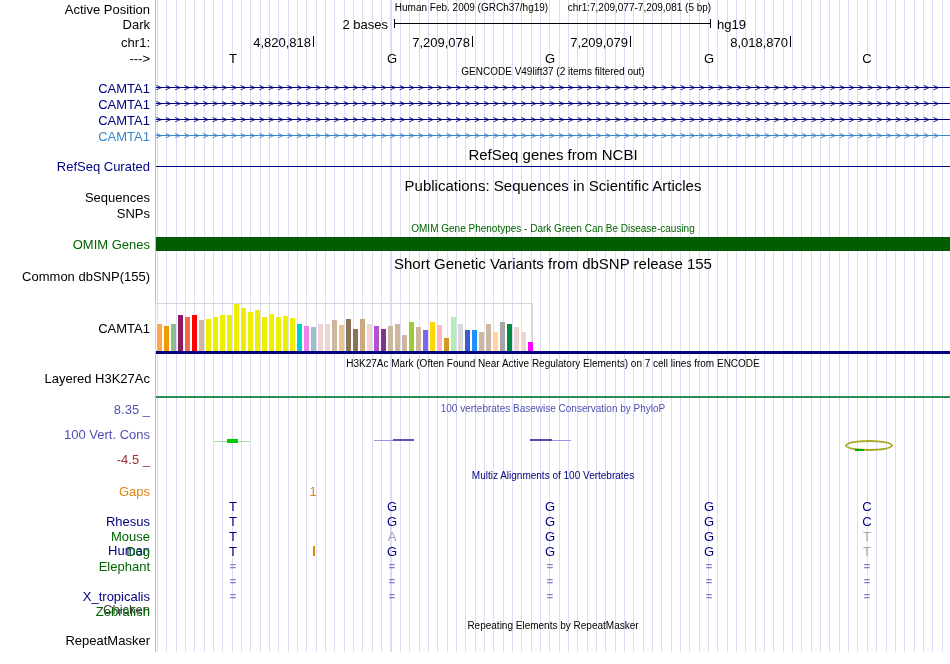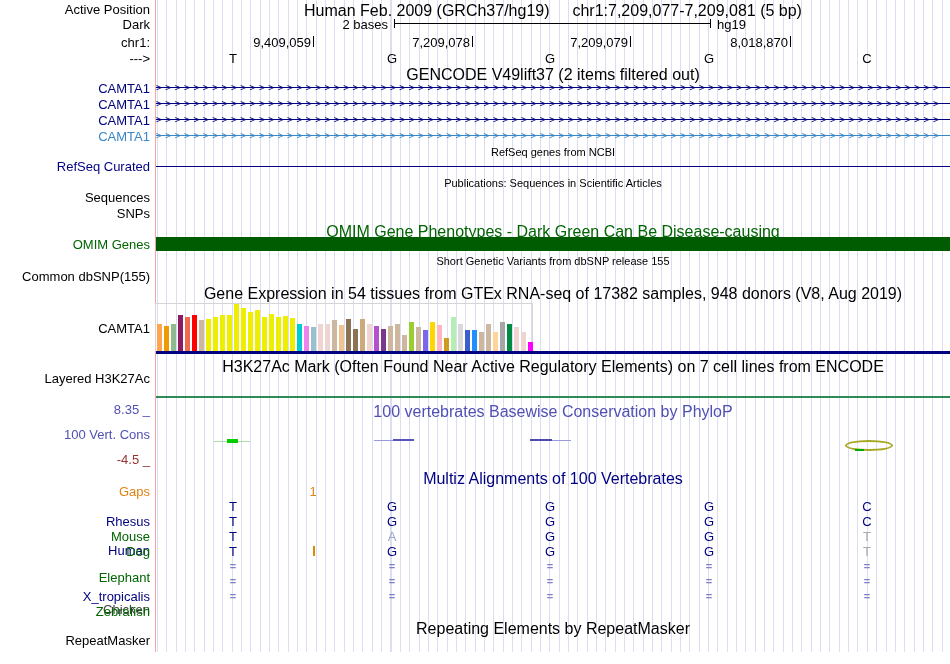--- a/index.html
+++ b/index.html
@@ -2,22 +2,22 @@
 <html><head>
 <meta charset="utf-8">
 <style>
   html,body{margin:0;padding:0;background:#fff;}
   .page{position:relative;width:950px;height:664px;background:#fff;
         font-family:"Liberation Sans",sans-serif;overflow:hidden;}
   .grid{position:absolute;left:157px;top:0;width:793px;height:652px;
         background:repeating-linear-gradient(to right,#DCDCF2 0,#DCDCF2 1px,transparent 1px,transparent 9.34px);}
   .pinkline{position:absolute;left:155px;top:0;width:1px;height:652px;background:#F9A2A2;}
   .llabel{position:absolute;right:800px;white-space:nowrap;font-size:13px;color:#000;text-align:right;}
-  .ctitle{position:absolute;left:156px;width:794px;text-align:center;font-size:16px;color:#000;white-space:nowrap;}
-  .small{font-size:11px;}
+  .ctitle{position:absolute;left:156px;width:794px;text-align:center;font-size:10px;color:#000;white-space:nowrap;}
+  .small{font-size:15px;}
   .navy{color:#000080;}
   .green{color:#006400;}
   .consblue{color:#5050B4;}
   .consred{color:#993333;}
   .abs{position:absolute;}
   .tick{position:absolute;width:1px;background:#000;}
   .rlabel{position:absolute;white-space:nowrap;font-size:13px;color:#000;}
   .scaleline{position:absolute;height:1px;background:#000;}
   .baseletter{position:absolute;width:24px;text-align:center;font-size:13px;color:#000;}
   .generow-line{position:absolute;height:1px;}
@@ -48,21 +48,21 @@
 
   <div class="llabel" style="top:17px">Dark</div>
   <div class="rlabel" style="top:17px;right:562px">2 bases</div>
   <div class="scaleline" style="left:394px;top:23px;width:317px"></div>
   <div class="tick" style="left:394px;top:19px;height:9px"></div>
   <div class="tick" style="left:710px;top:19px;height:9px"></div>
   <div class="rlabel" style="top:17px;left:717px">hg19</div>
 
   <div class="llabel" style="top:35px">chr1:</div>
   <div id="ruler">
-      <div class="rlabel" style="top: 35px; right: 639px;">9,409,059</div>
+      <div class="rlabel" style="top: 35px; right: 639px;">4,820,818</div>
       <div class="tick" style="left: 313px; top: 36px; height: 11px;"></div>
       <div class="rlabel" style="top: 35px; right: 480px;">7,209,078</div>
       <div class="tick" style="left: 472px; top: 36px; height: 11px;"></div>
       <div class="rlabel" style="top: 35px; right: 322px;">7,209,079</div>
       <div class="tick" style="left: 630px; top: 36px; height: 11px;"></div>
       <div class="rlabel" style="top: 35px; right: 162px;">8,018,870</div>
       <div class="tick" style="left: 790px; top: 36px; height: 11px;"></div>
     </div>
 
   <div class="llabel" style="top:51px">---&gt;</div>
@@ -98,21 +98,20 @@
   <div class="llabel" style="top:190px">Sequences</div>
   <div class="llabel" style="top:206px">SNPs</div>
 
   <div class="ctitle green" style="top:223px">OMIM Gene Phenotypes - Dark Green Can Be Disease-causing</div>
   <div class="llabel green" style="top:237px">OMIM Genes</div>
   <div class="hline" id="omim-bar" style="top: 237px; height: 14px; background: rgb(0, 92, 0);"></div>
 
   <div class="ctitle small" style="top:255px">Short Genetic Variants from dbSNP release 155</div>
   <div class="llabel" style="top:269px">Common dbSNP(155)</div>
 
-  <div class="ctitle" style="top:285px">Gene Expression in 54 tissues from GTEx RNA-seq of 17382 samples, 948 donors (V8, Aug 2019)</div>
   <div class="llabel" style="top:321px">CAMTA1</div>
   <div class="gtexbox" id="gtex-bars">
       <div class="gtexbar" style="height: 27px; background: rgb(255, 165, 79);"></div>
       <div class="gtexbar" style="height: 25px; background: rgb(238, 154, 0);"></div>
       <div class="gtexbar" style="height: 27px; background: rgb(143, 188, 143);"></div>
       <div class="gtexbar" style="height: 36px; background: rgb(139, 28, 98);"></div>
       <div class="gtexbar" style="height: 34px; background: rgb(238, 106, 80);"></div>
       <div class="gtexbar" style="height: 36px; background: rgb(255, 0, 0);"></div>
       <div class="gtexbar" style="height: 31px; background: rgb(205, 183, 158);"></div>
       <div class="gtexbar" style="height: 32px; background: rgb(238, 238, 0);"></div>
@@ -207,21 +206,21 @@
       <div class="mcell" style="left: 538px; top: 529px; color: rgb(0, 0, 128);">G</div>
       <div class="mcell" style="left: 697px; top: 529px; color: rgb(0, 0, 128);">G</div>
       <div class="mcell" style="left: 855px; top: 529px; color: rgb(169, 169, 169);">T</div>
       <div class="llabel" style="top: 544px; color: rgb(0, 100, 0);">Dog</div>
       <div class="mcell" style="left: 221px; top: 544px; color: rgb(0, 0, 128);">T</div>
       <div class="mcell" style="left: 380px; top: 544px; color: rgb(0, 0, 128);">G</div>
       <div class="mcell" style="left: 538px; top: 544px; color: rgb(0, 0, 128);">G</div>
       <div class="mcell" style="left: 697px; top: 544px; color: rgb(0, 0, 128);">G</div>
       <div class="mcell" style="left: 855px; top: 544px; color: rgb(169, 169, 169);">T</div>
       <div class="abs" style="left: 313px; top: 546px; width: 1.5px; height: 10px; background: rgb(217, 140, 0);"></div>
-      <div class="llabel" style="top: 559px; color: rgb(0, 100, 0); margin-top: 11px;">Elephant</div>
+      <div class="llabel" style="top: 559px; color: rgb(0, 100, 0);">Elephant</div>
       <div class="mcell meq" style="left: 221px; top: 560px; color: rgb(128, 128, 200);">=</div>
       <div class="mcell meq" style="left: 380px; top: 560px; color: rgb(128, 128, 200);">=</div>
       <div class="mcell meq" style="left: 538px; top: 560px; color: rgb(128, 128, 200);">=</div>
       <div class="mcell meq" style="left: 697px; top: 560px; color: rgb(128, 128, 200);">=</div>
       <div class="mcell meq" style="left: 855px; top: 560px; color: rgb(128, 128, 200);">=</div>
       <div class="llabel" style="top: 602px; color: #404040;">Chicken</div>
       <div class="mcell meq" style="left: 221px; top: 575px; color: rgb(128, 128, 200);">=</div>
       <div class="mcell meq" style="left: 380px; top: 575px; color: rgb(128, 128, 200);">=</div>
       <div class="mcell meq" style="left: 538px; top: 575px; color: rgb(128, 128, 200);">=</div>
       <div class="mcell meq" style="left: 697px; top: 575px; color: rgb(128, 128, 200);">=</div>

